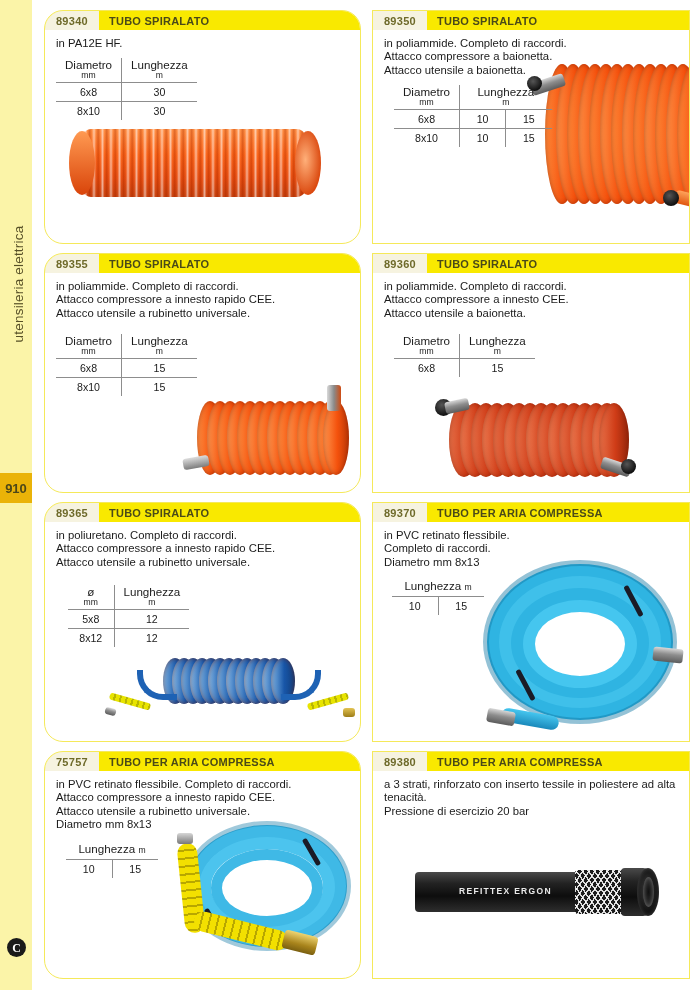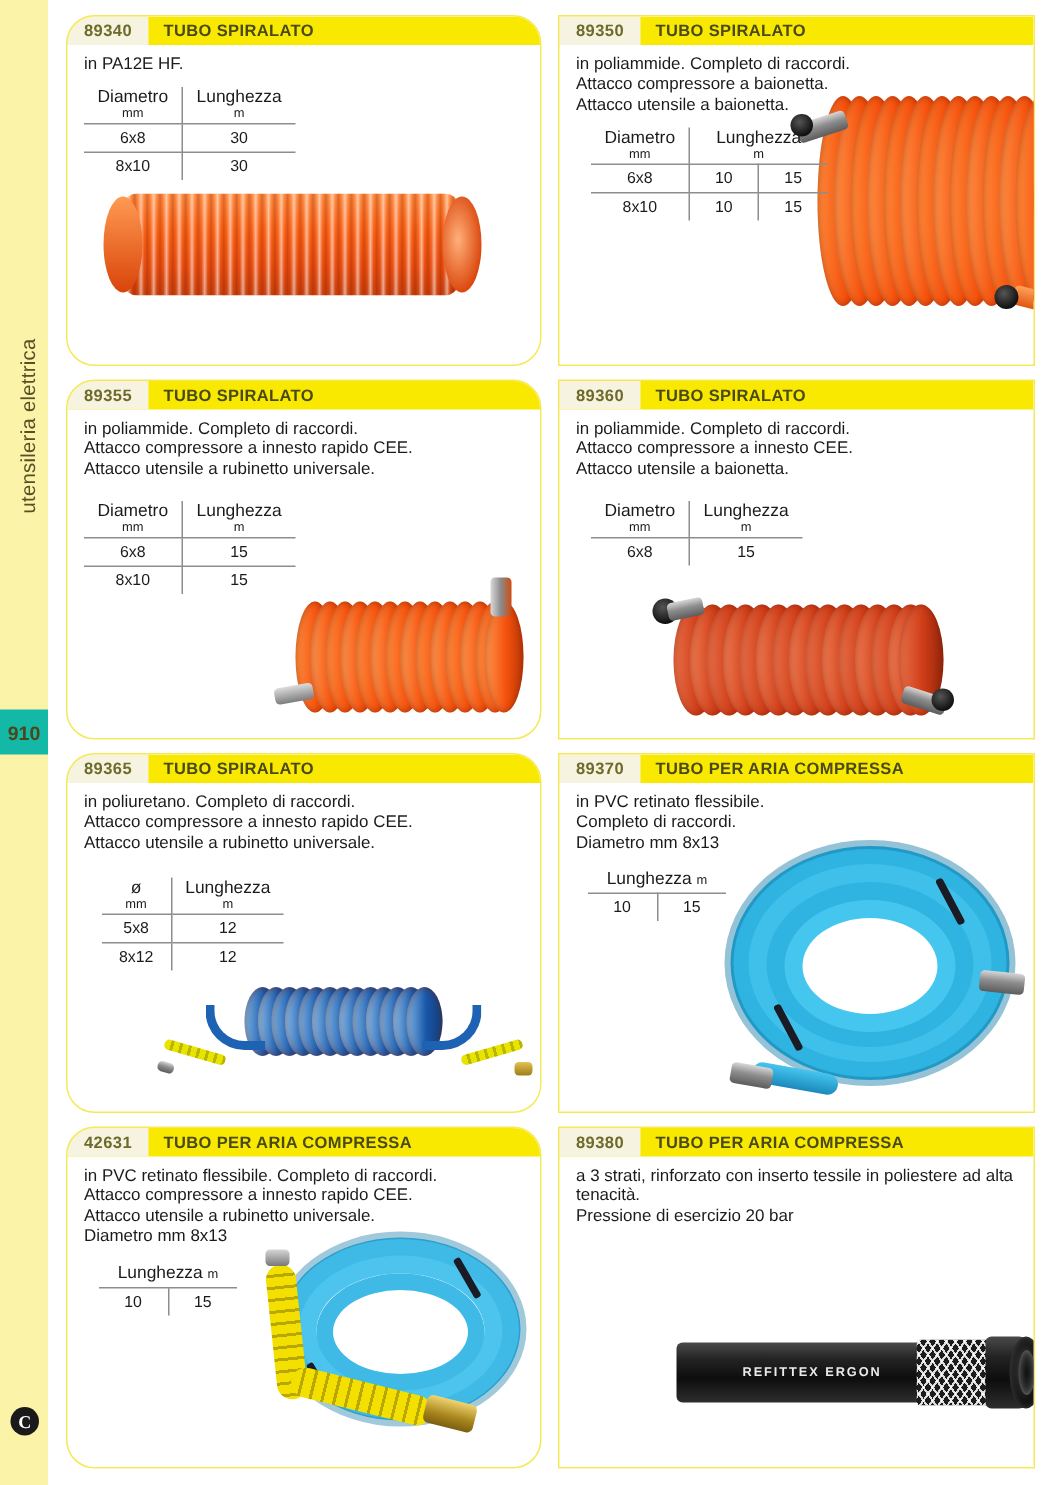--- a/index.html
+++ b/index.html
@@ -41,21 +41,21 @@
     letter-spacing: .2px;
     color: #575027;
     white-space: nowrap;
   }
   .page-number {
     position: absolute;
     left: 0;
     top: 473px;
     width: 32px;
     height: 30px;
-    background: #14b8a6;
+    background: #eab308;
     display: flex;
     align-items: center;
     justify-content: center;
     font-size: 13px;
     font-weight: bold;
     color: #4c4718;
   }
   .brand-logo {
     position: absolute;
     left: 7px;
@@ -598,21 +598,21 @@
             <div class="fitting" style="left:6px; top:150px; width:28px; height:14px; transform:rotate(10deg);"></div>
           </div>
         </div>
       </div>
     </div>
 
     <div class="row r4">
 
       <div class="panel left">
         <div class="panel-head">
-          <div class="panel-code">42631</div>
+          <div class="panel-code">75757</div>
           <div class="panel-title">TUBO PER ARIA COMPRESSA</div>
         </div>
         <div class="panel-body">
           <div class="desc">in PVC retinato flessibile. Completo di raccordi.
 Attacco compressore a innesto rapido CEE.
 Attacco utensile a rubinetto universale.
 Diametro mm 8x13</div>
           <table class="spec" style="margin-top:10px; margin-left:10px;">
             <tbody>
                 <tr>
@@ -652,21 +652,21 @@
 
       <div class="panel right">
         <div class="panel-head">
           <div class="panel-code">89380</div>
           <div class="panel-title">TUBO PER ARIA COMPRESSA</div>
         </div>
         <div class="panel-body">
           <div class="desc" style="width:296px;">a 3 strati, rinforzato con inserto tessile in poliestere ad alta tenacità.
 Pressione di esercizio 20 bar</div>
 
-          <div class="photo" style="left:42px; top:114px; width:242px; height:60px;margin-left:36px;">
+          <div class="photo" style="left:42px; top:91px; width:242px; height:60px;">
             <div class="rubber" style="left:0px; top:10px; width:170px; height:40px;"></div>
             <div class="rubber-text" style="left:44px; top:24px;">REFITTEX  ERGON</div>
             <div class="braid" style="left:160px; top:8px; width:52px; height:44px;"></div>
             <div class="rubber" style="left:206px; top:6px; width:30px; height:48px; border-radius:4px 8px 8px 4px;"></div>
             <div class="rubber-end" style="left:222px; top:6px; width:22px; height:48px;"></div>
             <div class="rubber-end" style="left:228px; top:15px; width:11px; height:30px;
                  background:radial-gradient(ellipse at 50% 50%, #111, #3a3a3a 80%);"></div>
           </div>
         </div>
       </div>

